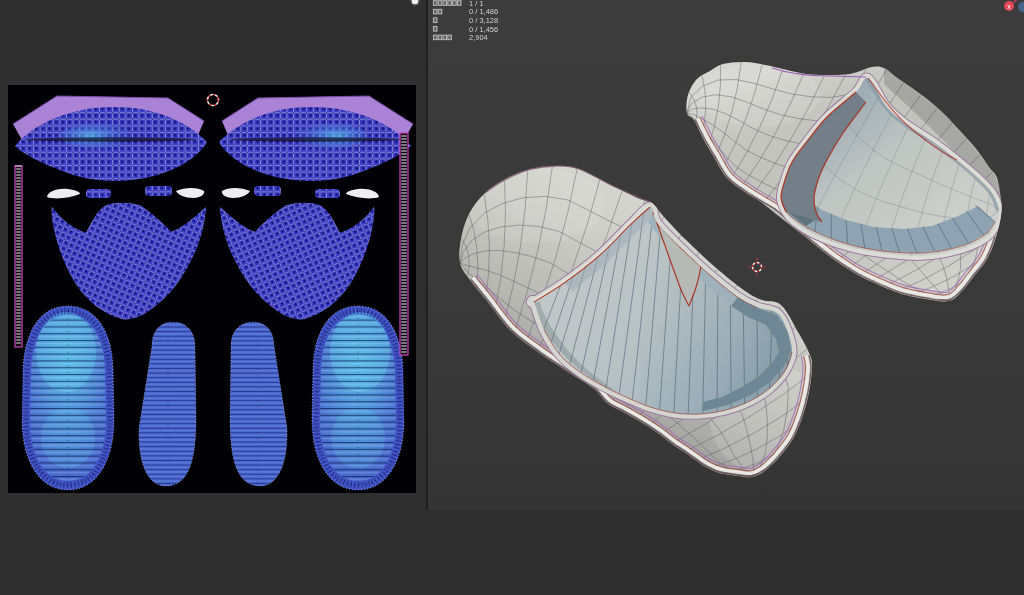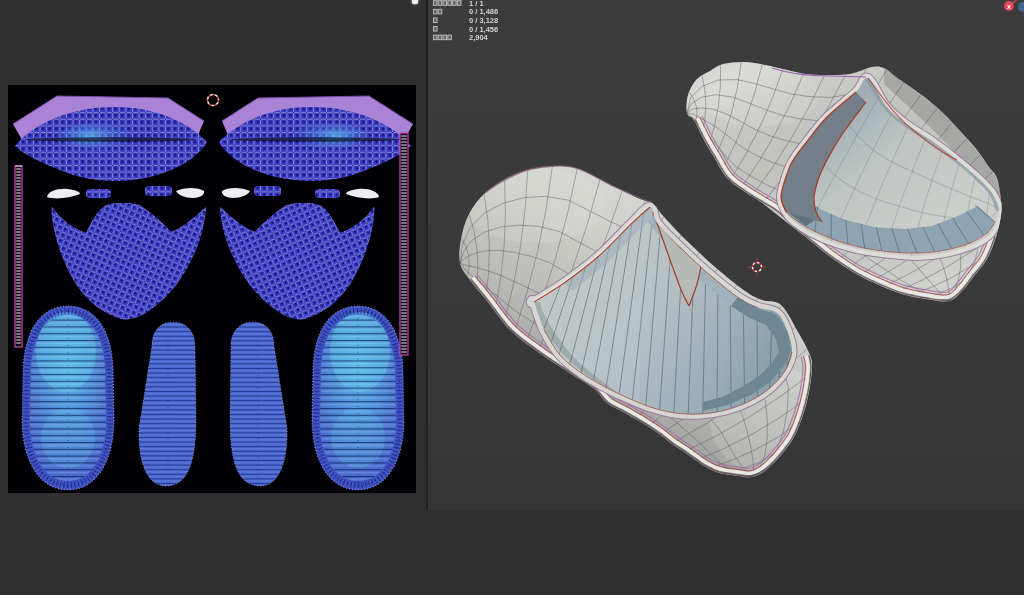--- a/index.html
+++ b/index.html
@@ -1,17 +1,17 @@
 <!DOCTYPE html>
 <html><head>
 <meta charset="utf-8">
 <style>
   html,body{margin:0;padding:0;background:#2f2f2f;}
   #page{position:relative;width:1024px;height:510px;overflow:hidden;
-        font-family:"Liberation Sans", sans-serif;font-weight:bold;}
+        font-family:"Liberation Sans", sans-serif;}
   #left{position:absolute;left:0;top:0;width:427px;height:595px;background:#2f2f2f;}
   #divider{position:absolute;left:426px;top:0;width:2px;height:595px;background:#1f1f1f;}
   #right{position:absolute;left:428px;top:0;width:596px;height:595px;
          background:linear-gradient(180deg,#3c3c3c 0%,#393939 55%,#323232 100%);}
   #stats{position:absolute;left:433px;top:0px;color:#d4d4d4;font-size:8px;line-height:8.6px;}
   svg{position:absolute;left:0;top:0;}
 </style>
 </head>
 <body>
 <div id="page">

